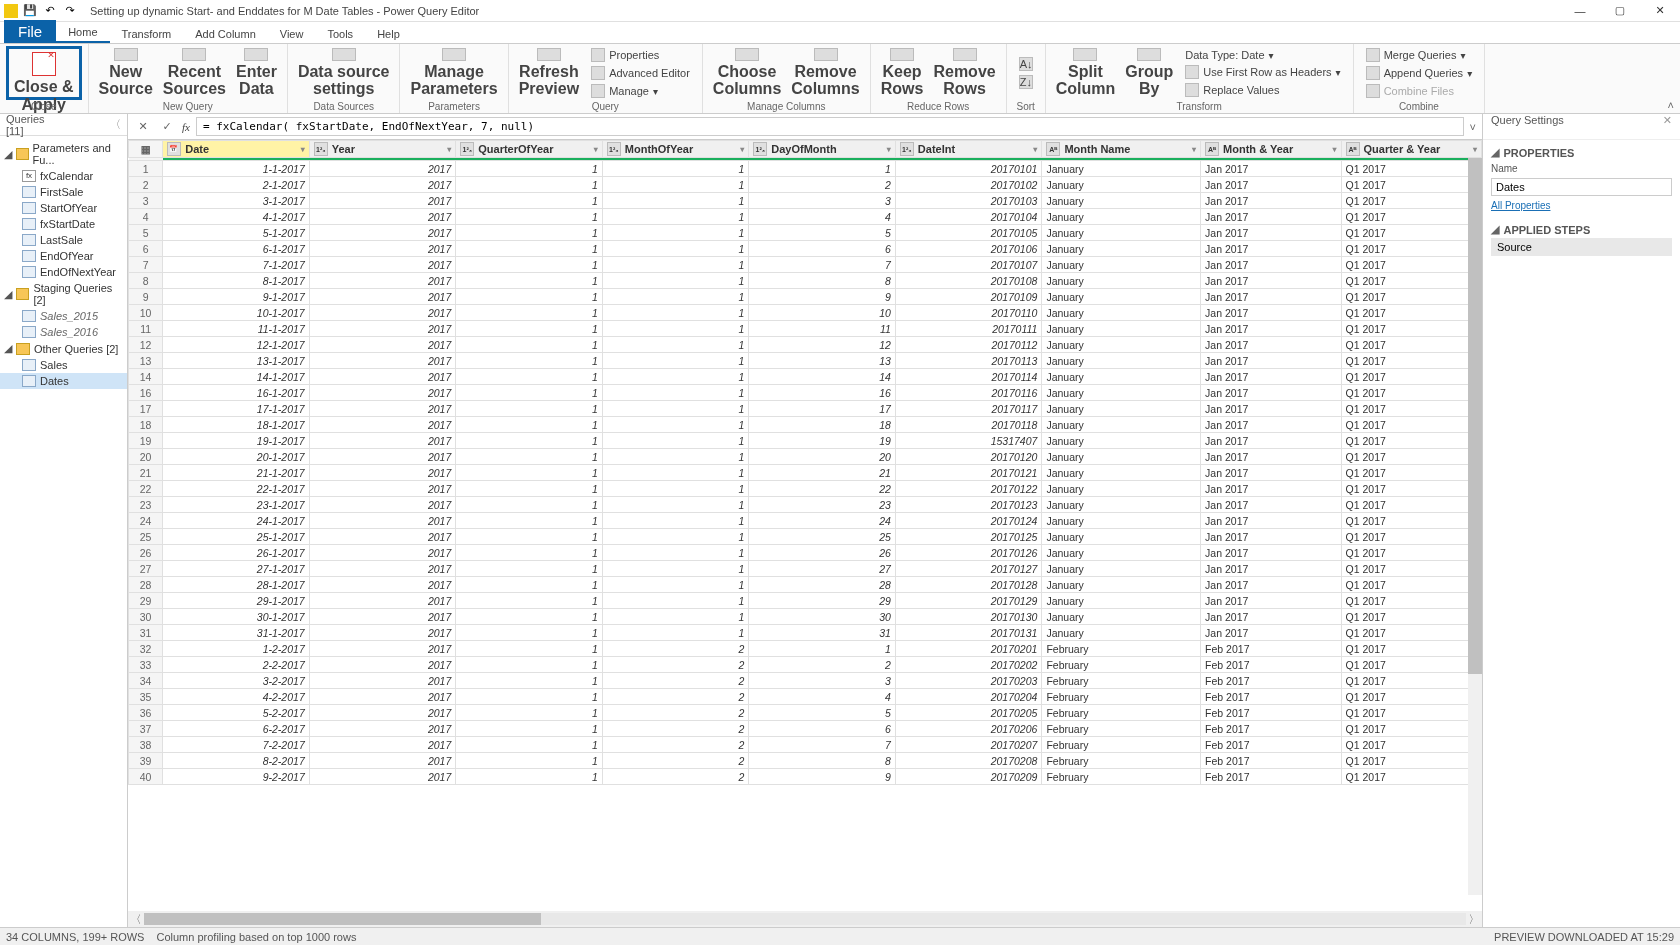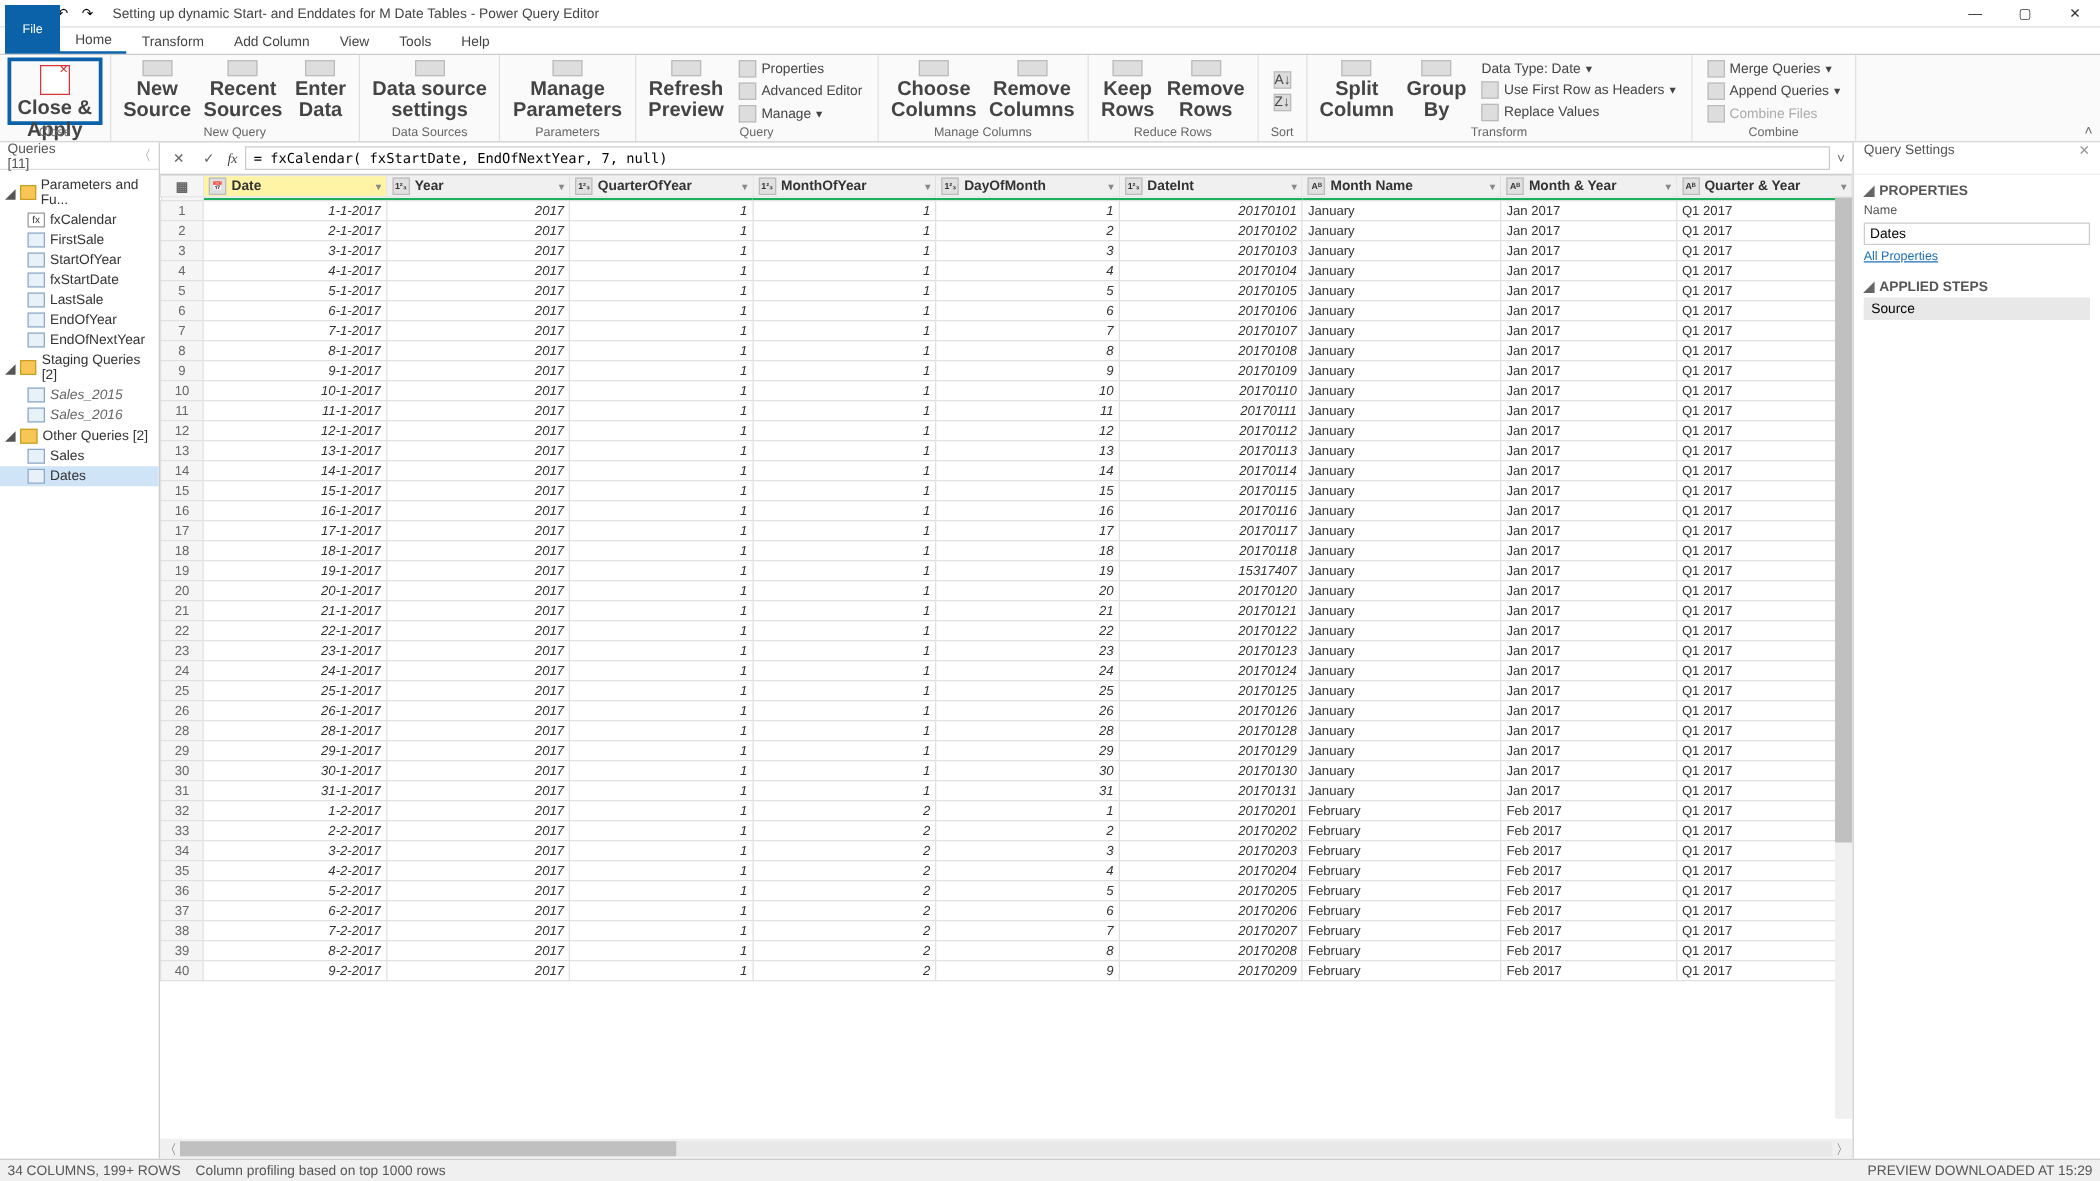--- a/index.html
+++ b/index.html
@@ -8,21 +8,21 @@
 
 .titlebar { height: 22px; background: #fff; display: flex; align-items: center; border-bottom: 1px solid #e0e0e0; }
 .titlebar .qat { display: flex; align-items: center; gap: 4px; padding: 0 4px; }
 .titlebar .qat-icon { width: 16px; height: 16px; display: flex; align-items: center; justify-content: center; }
 .titlebar .title { margin-left: 8px; color: #444; }
 .titlebar .win-ctrls { margin-left: auto; display: flex; }
 .titlebar .win-btn { width: 40px; height: 22px; display: flex; align-items: center; justify-content: center; color: #333; }
 
 
 .menutabs { height: 22px; display: flex; align-items: flex-end; padding-left: 4px; border-bottom: 1px solid #ccc; }
-.menutabs .filetab { background: #0b62a8; color: #fff; padding: 14px 14px; font-size: 10px; }
+.menutabs .filetab { background: #0b62a8; color: #fff; padding: 3px 14px; font-size: 15px; }
 .menutabs .tab { padding: 3px 12px; color: #444; }
 .menutabs .tab.active { border-bottom: 2px solid #0b62a8; }
 
 
 .ribbon { height: 70px; background: #fafafa; border-bottom: 1px solid #ccc; display: flex; position: relative; }
 .ribbon-group { border-right: 1px solid #e0e0e0; padding: 2px 6px 0 6px; display: flex; flex-direction: column; align-items: center; }
 .ribbon-group .items { display: flex; gap: 2px; height: 54px; }
 .ribbon-group .label { font-size: 10px; color: #666; text-align: center; padding: 1px 0; }
 .rbtn-big { display: flex; flex-direction: column; align-items: center; justify-content: flex-start; padding: 2px 4px; min-width: 40px; text-align: center; line-height: 1.1; }
 .rbtn-big .ricon { width: 24px; height: 24px; background: #ddd; margin-bottom: 2px; border: 1px solid #bbb; }
@@ -626,32 +626,20 @@
             <td class="num">2017</td>
             <td class="num">1</td>
             <td class="num">1</td>
             <td class="num">14</td>
             <td class="num">20170114</td>
             <td class="txt">January</td>
             <td class="txt">Jan 2017</td>
             <td class="txt">Q1 2017</td>
           </tr>
           <tr>
-            <td class="rowhdr">15</td>
-            <td class="num">15-1-2017</td>
-            <td class="num">2017</td>
-            <td class="num">1</td>
-            <td class="num">1</td>
-            <td class="num">15</td>
-            <td class="num">20170115</td>
-            <td class="txt">January</td>
-            <td class="txt">Jan 2017</td>
-            <td class="txt">Q1 2017</td>
-          </tr>
-          <tr>
             <td class="rowhdr">16</td>
             <td class="num">16-1-2017</td>
             <td class="num">2017</td>
             <td class="num">1</td>
             <td class="num">1</td>
             <td class="num">16</td>
             <td class="num">20170116</td>
             <td class="txt">January</td>
             <td class="txt">Jan 2017</td>
             <td class="txt">Q1 2017</td>
@@ -765,20 +753,32 @@
             <td class="txt">Q1 2017</td>
           </tr>
           <tr>
             <td class="rowhdr">26</td>
             <td class="num">26-1-2017</td>
             <td class="num">2017</td>
             <td class="num">1</td>
             <td class="num">1</td>
             <td class="num">26</td>
             <td class="num">20170126</td>
+            <td class="txt">January</td>
+            <td class="txt">Jan 2017</td>
+            <td class="txt">Q1 2017</td>
+          </tr>
+          <tr>
+            <td class="rowhdr">27</td>
+            <td class="num">27-1-2017</td>
+            <td class="num">2017</td>
+            <td class="num">1</td>
+            <td class="num">1</td>
+            <td class="num">27</td>
+            <td class="num">20170127</td>
             <td class="txt">January</td>
             <td class="txt">Jan 2017</td>
             <td class="txt">Q1 2017</td>
           </tr>
           <tr>
             <td class="rowhdr">28</td>
             <td class="num">28-1-2017</td>
             <td class="num">2017</td>
             <td class="num">1</td>
             <td class="num">1</td>

